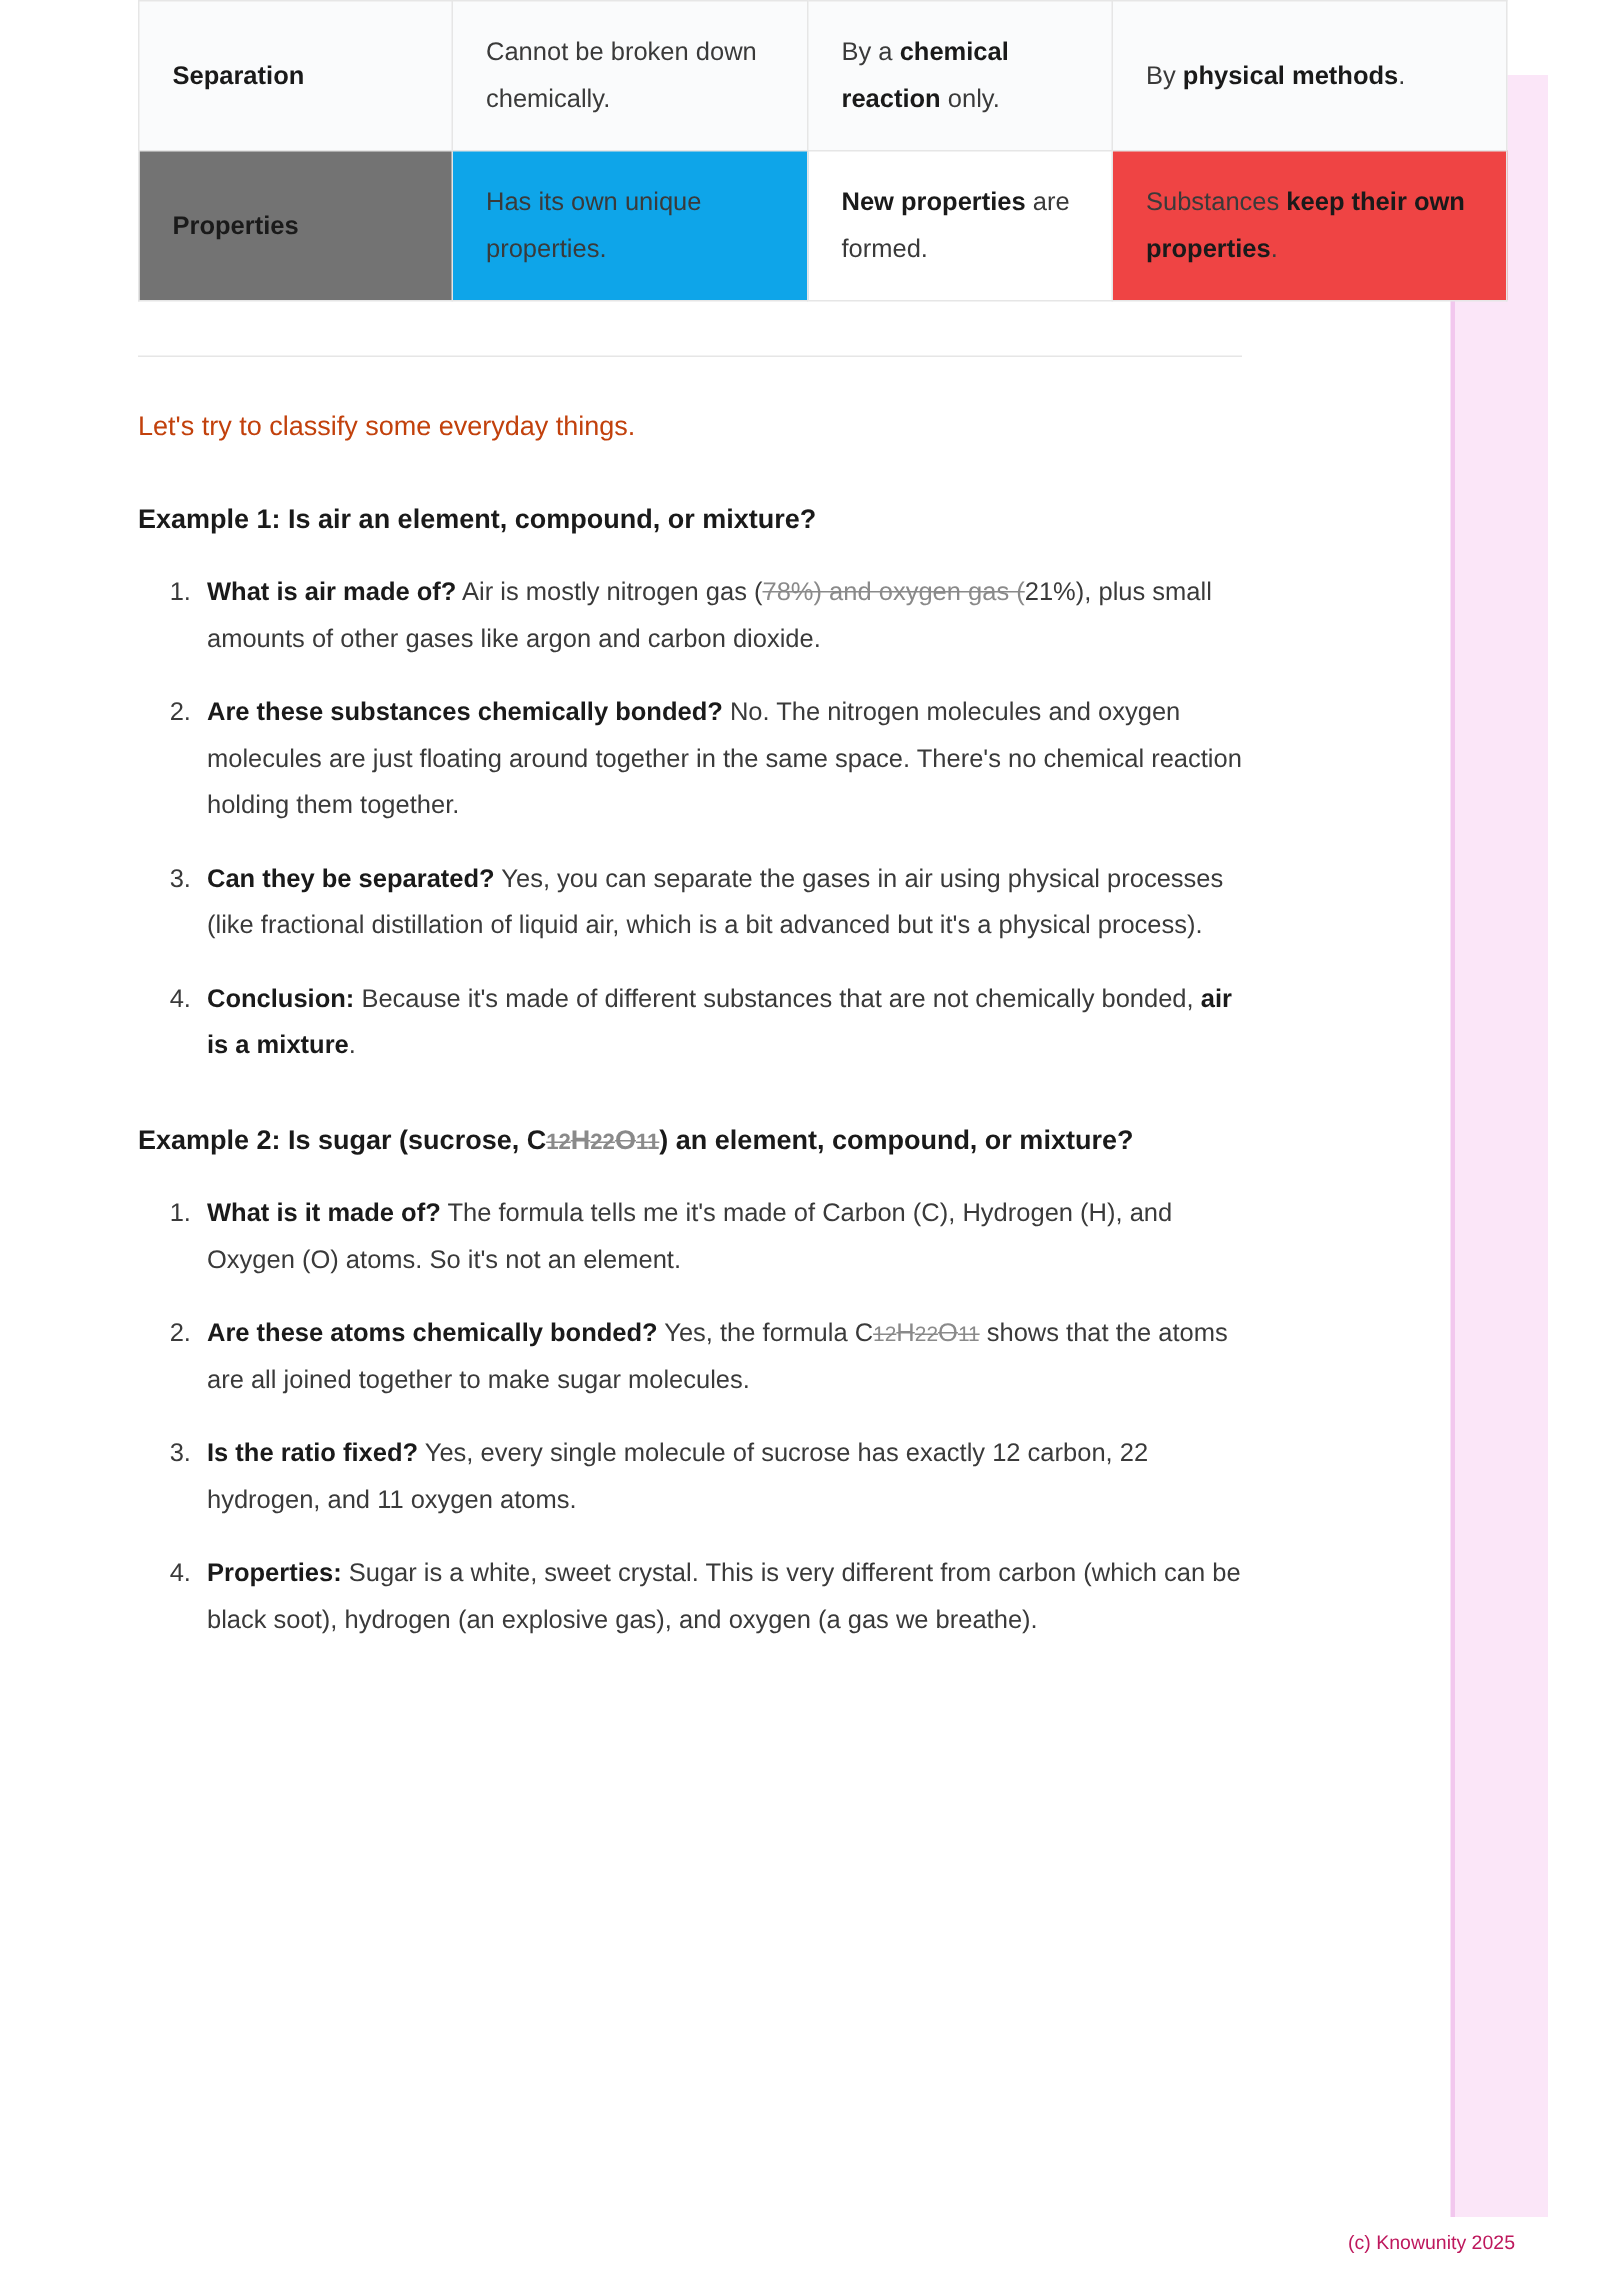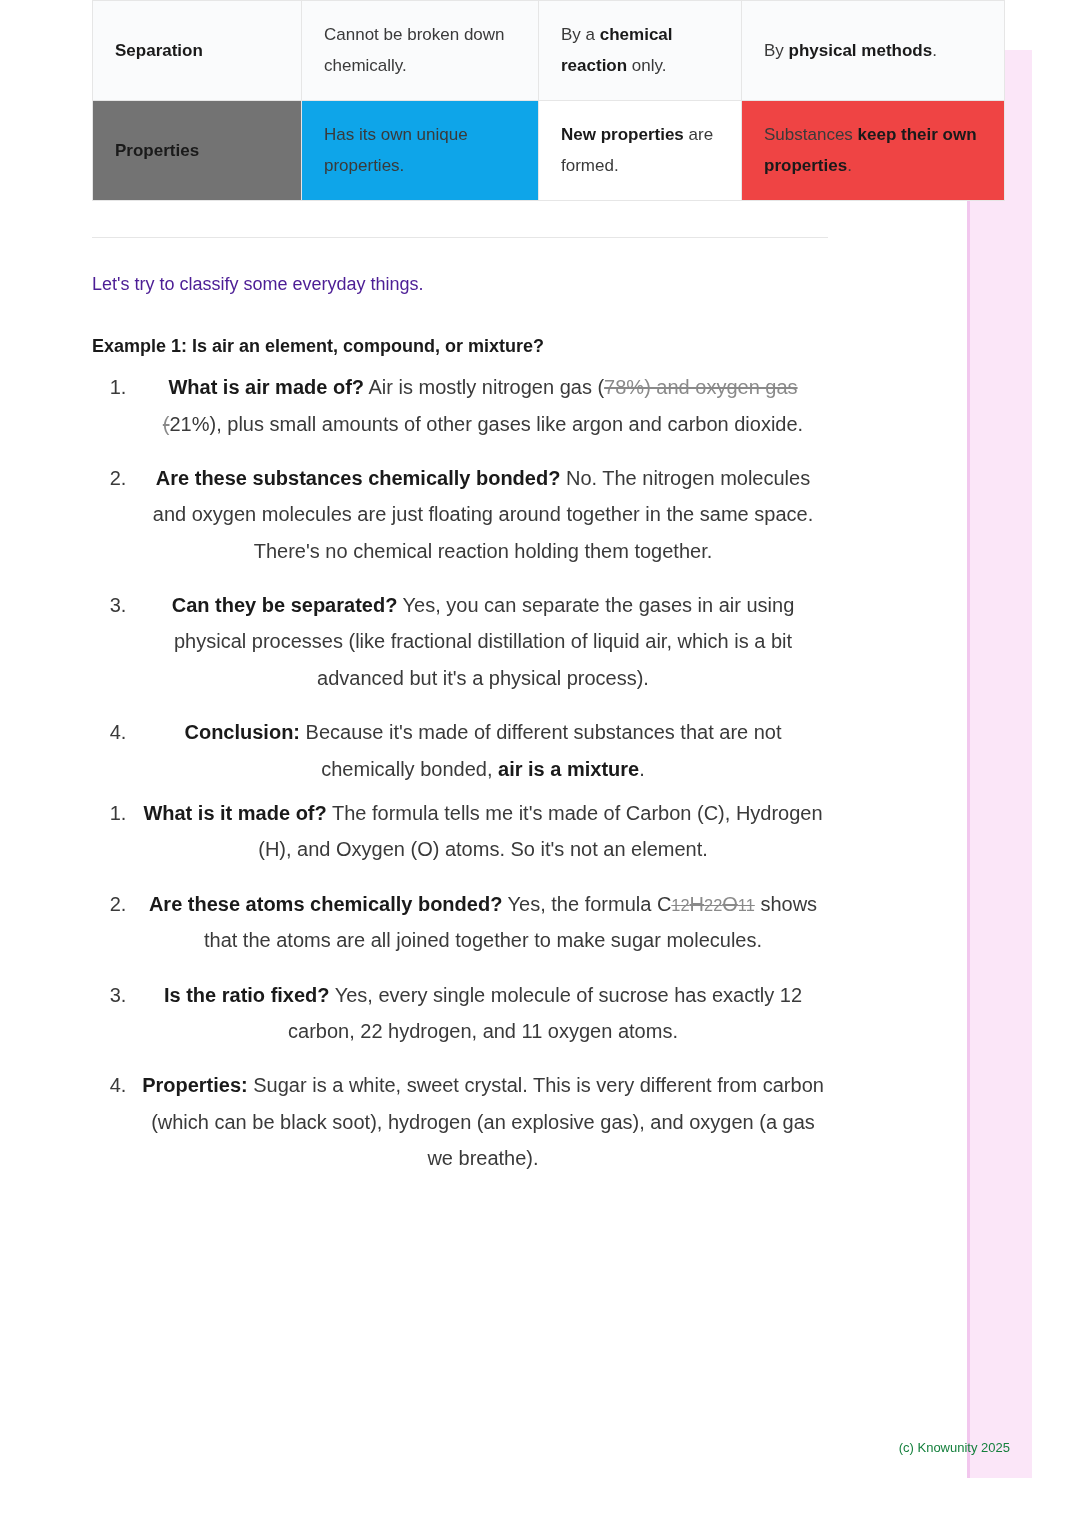--- a/index.html
+++ b/index.html
@@ -89,59 +89,58 @@
   h2.section {
     color: #ef72e0;
     font-size: 29px;
     font-weight: bold;
     margin: 40px 0 0 0;
     letter-spacing: -0.2px;
   }
 
   p.lead {
     font-size: 18px;
-    color: #4c1d95;
+    color: #c2410c;
     margin: 32px 0 0 0;
     line-height: 1.6;
   }
 
   p.example-head {
     font-size: 18px;
     font-weight: bold;
     color: #1a1a1a;
     margin: 32px 0 0 0;
     line-height: 1.7;
   }
   p.example-head.justify {
     text-align: justify;
   }
 
   ol.steps {
-    margin: 8px 0 0 0;
+    margin: 19px 0 0 0;
     padding-left: 40px;
-    font-size: 20px;
+    font-size: 17px;
     color: #3a3a3a;
-    text-align: center;
   }
   ol.steps li {
     margin-bottom: 18px;
     line-height: 1.82;
     padding-left: 6px;
   }
   ol.steps li:last-child { margin-bottom: 0; }
   .b { font-weight: bold; color: #1a1a1a; }
   .strike { text-decoration: line-through; color: #8a8a8a; }
   .sub { font-size: 0.82em; vertical-align: baseline; }
 
   .footer-credit {
     position: absolute;
     right: 70px;
-    top: 1440px;
+    top: 1487px;
     font-size: 13px;
-    color: #15803d;
+    color: #be185d;
     font-family: "Liberation Sans", sans-serif;
   }
 </style>
 </head>
 <body>
 
 <div class="right-band"></div>
 <div class="right-band-edge"></div>
 
 <div class="page">
@@ -172,20 +171,21 @@
 
   <p class="example-head">Example 1: Is air an element, compound, or mixture?</p>
 
   <ol class="steps">
     <li><span class="b">What is air made of?</span><span> Air is mostly nitrogen gas (</span><span class="strike">78%) and oxygen gas (</span><span>21%), plus small amounts of other gases like argon and carbon dioxide.</span></li>
     <li><span class="b">Are these substances chemically bonded?</span><span> No. The nitrogen molecules and oxygen molecules are just floating around together in the same space. There's no chemical reaction holding them together.</span></li>
     <li><span class="b">Can they be separated?</span><span> Yes, you can separate the gases in air using physical processes (like fractional distillation of liquid air, which is a bit advanced but it's a physical process).</span></li>
     <li><span class="b">Conclusion:</span><span> Because it's made of different substances that are not chemically bonded, </span><span class="b">air is a mixture</span><span>.</span></li>
   </ol>
 
+  <p class="example-head justify"><span>Example 2: Is sugar (sucrose, C</span><span class="strike sub">12</span><span class="strike">H</span><span class="strike sub">22</span><span class="strike">O</span><span class="strike sub">11</span><span>) an element, compound, or mixture?</span></p>
 
   <ol class="steps">
     <li><span class="b">What is it made of?</span><span> The formula tells me it's made of Carbon (C), Hydrogen (H), and Oxygen (O) atoms. So it's not an element.</span></li>
     <li><span class="b">Are these atoms chemically bonded?</span><span> Yes, the formula C</span><span class="strike sub">12</span><span class="strike">H</span><span class="strike sub">22</span><span class="strike">O</span><span class="strike sub">11</span><span> shows that the atoms are all joined together to make sugar molecules.</span></li>
     <li><span class="b">Is the ratio fixed?</span><span> Yes, every single molecule of sucrose has exactly 12 carbon, 22 hydrogen, and 11 oxygen atoms.</span></li>
     <li><span class="b">Properties:</span><span> Sugar is a white, sweet crystal. This is very different from carbon (which can be black soot), hydrogen (an explosive gas), and oxygen (a gas we breathe).</span></li>
   </ol>
 
 </div>
 

